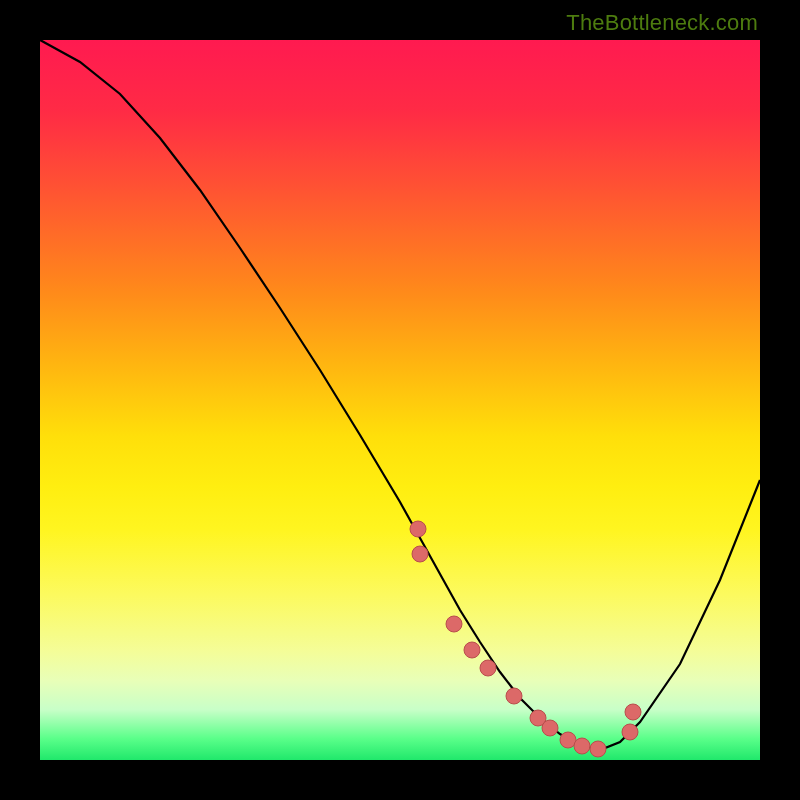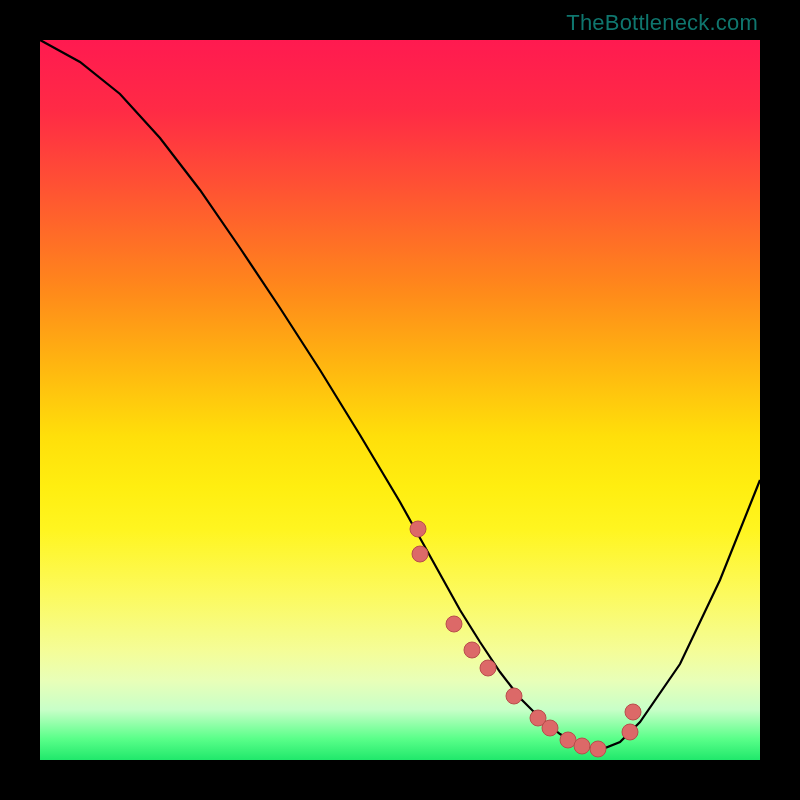--- a/index.html
+++ b/index.html
@@ -24,21 +24,21 @@
       #f4fd99 85%,
       #e8ffb8 89%,
       #c8ffc8 93%,
       #5bff8a 97%,
       #20e86b 100%);
   }
   .watermark {
     position: absolute;
     top: 10px;
     right: 42px;
-    color: #0f766e;
+    color: #4d7c0f;
     font-size: 22px;
     font-weight: 500;
     letter-spacing: 0.2px;
   }
   svg.overlay { position: absolute; left: 0; top: 0; }
 </style>
 </head>
 <body>
 
 <div class="wrap">

